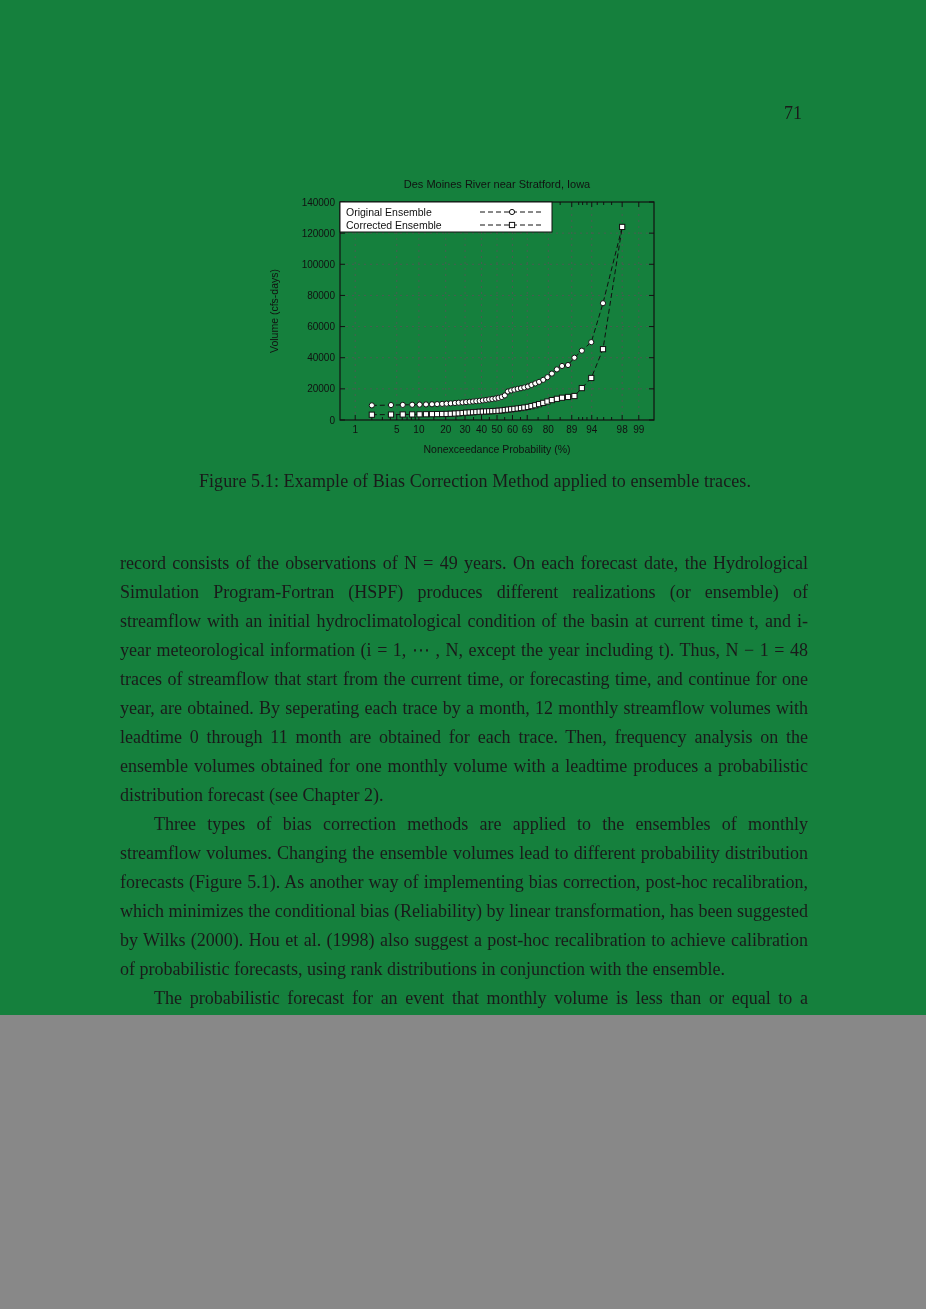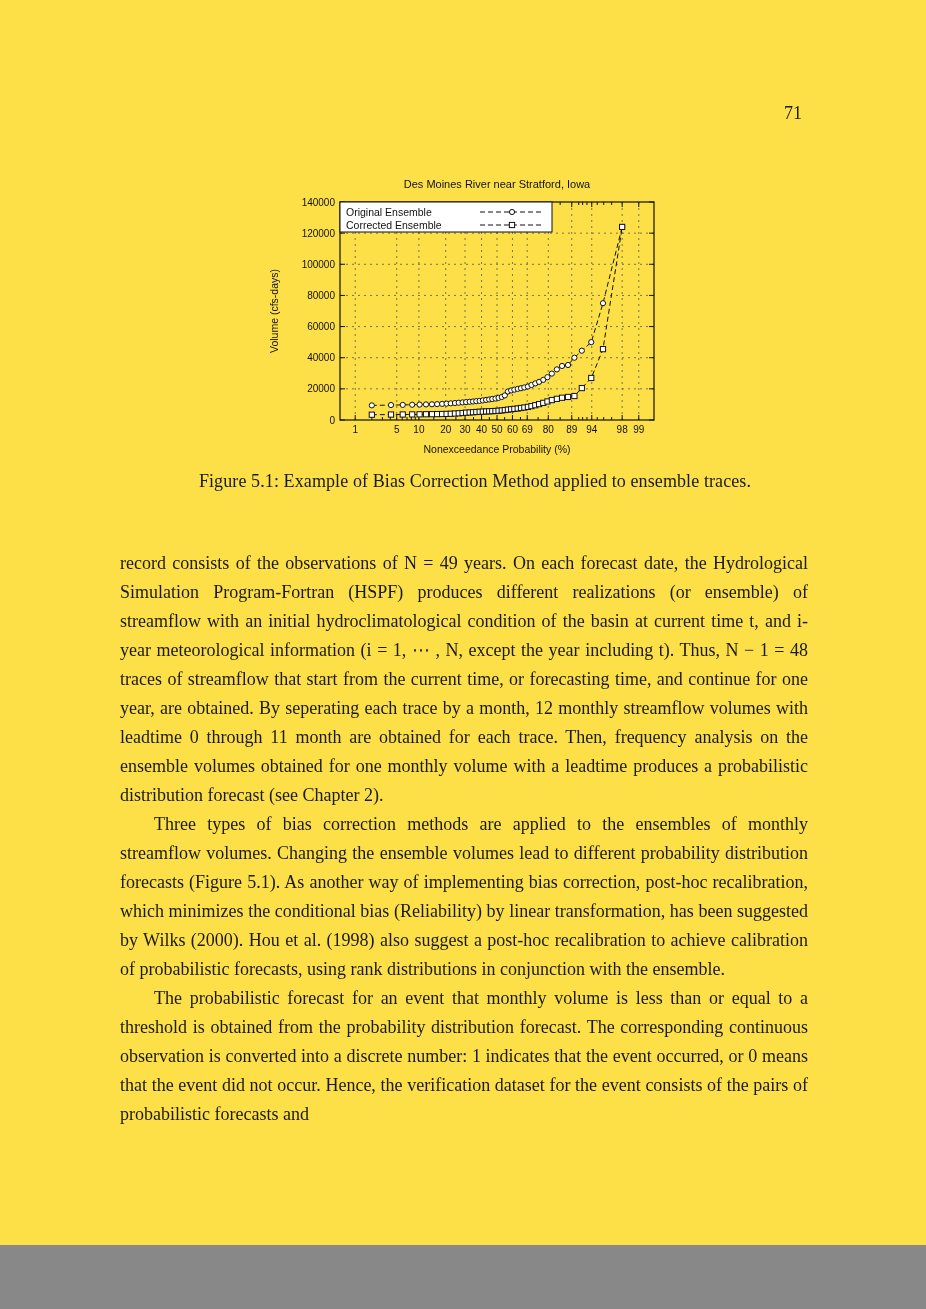--- a/index.html
+++ b/index.html
@@ -1,16 +1,16 @@
 <!DOCTYPE html>
 <html><head>
 <meta charset="utf-8">
 <style>
   html,body{margin:0;padding:0;background:#888;}
-  #page{position:relative;width:926px;height:1245px;background:#fde047;overflow:hidden;
+  #page{position:relative;width:926px;height:1015px;background:#15803d;overflow:hidden;
         font-family:"Liberation Serif","DejaVu Serif",serif;color:#1a1a1a;}
   #page-number{position:absolute;left:784px;top:103px;font-size:18px;}
   #chart-wrap{position:absolute;left:264px;top:176px;width:410px;height:300px;}
   #figure-caption{position:absolute;left:12px;top:471px;width:926px;text-align:center;
         font-size:18px;letter-spacing:0.1px;}
   #body-text{position:absolute;left:120px;top:549px;width:688px;
         font-size:18px;line-height:29px;text-align:justify;}
   #body-text p{margin:0;}
   #body-text p.indent{text-indent:34px;}
   svg text{font-family:"Liberation Sans","DejaVu Sans",sans-serif;fill:#111;}

